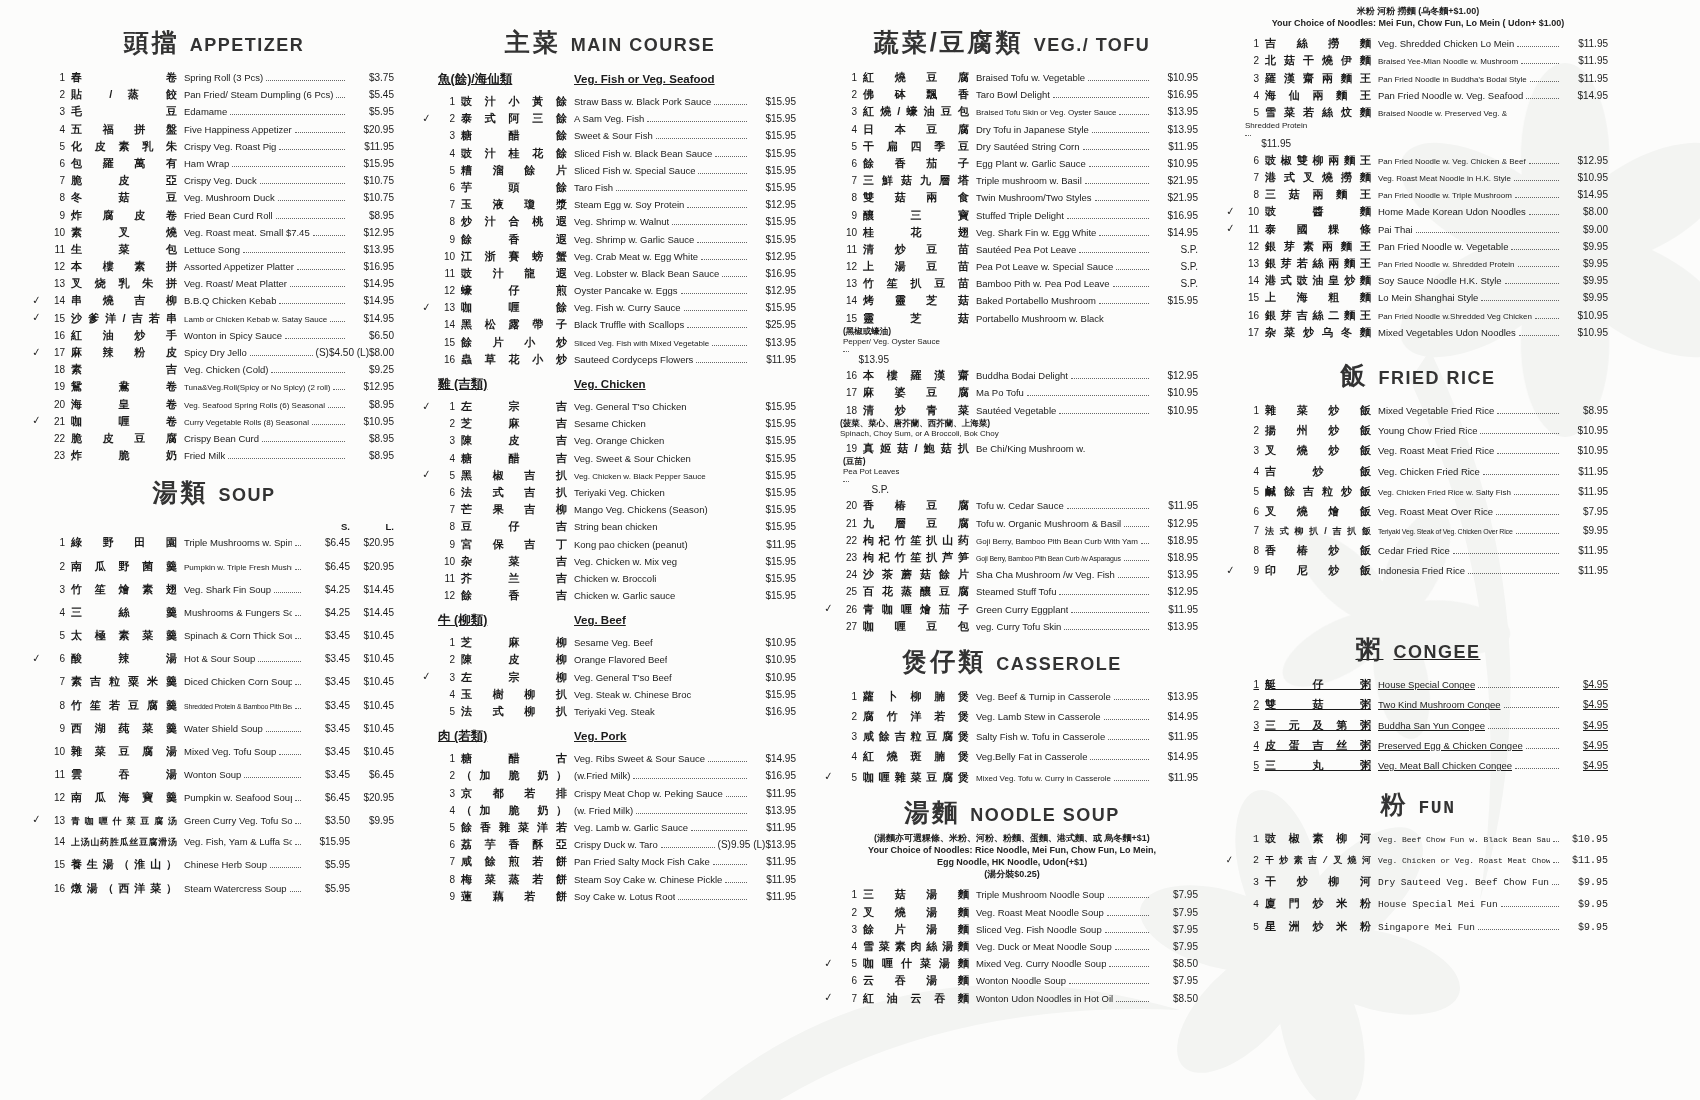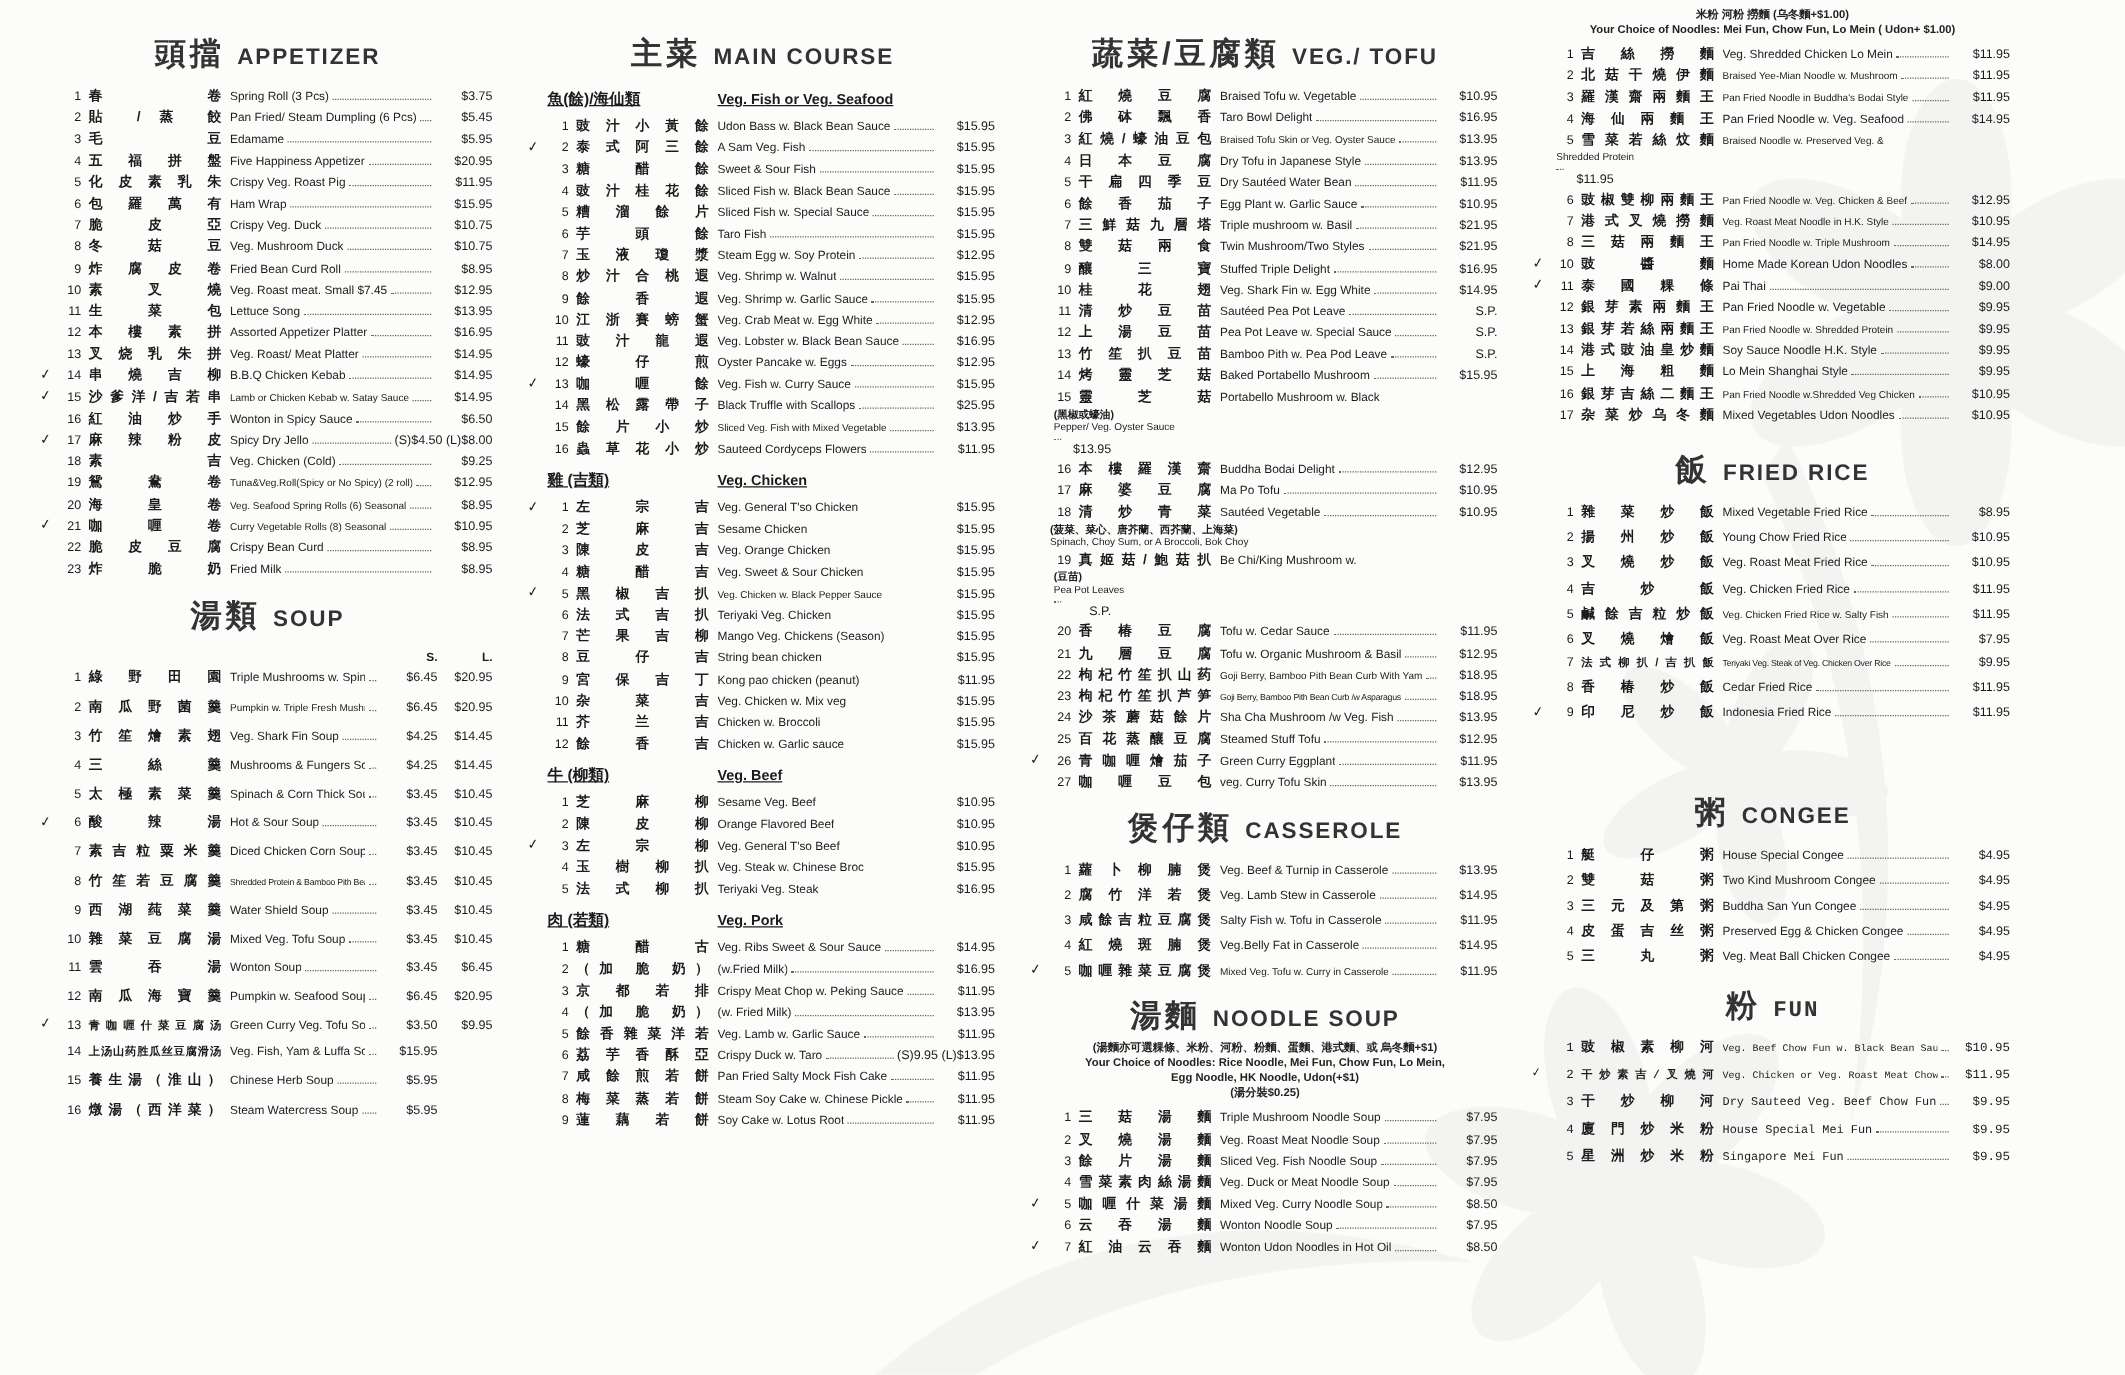--- a/index.html
+++ b/index.html
@@ -399,21 +399,21 @@
         <div class="sec-title"><span class="tzh">主菜</span><span class="ten">MAIN COURSE</span></div>
       </div>
       <div class="section">
         <div class="sub-title">
           <span class="szh">魚(餘)/海仙類</span>
           <span class="sen">Veg. Fish or Veg. Seafood</span>
         </div>
         <div class="row">
           <span class="num">1</span>
           <span class="zh">豉 汁 小 黃 餘</span>
-          <span class="en">Udon Bass w. Black Bean Sauce</span>
+          <span class="en">Straw Bass w. Black Pork Sauce</span>
           <span class="dots"></span>
           <span class="p1">$15.95</span>
         </div>
         <div class="row">
           <span class="mark">✓</span>
           <span class="num">2</span>
           <span class="zh">泰 式 阿 三 餘</span>
           <span class="en">A Sam Veg. Fish</span>
           <span class="dots"></span>
           <span class="p1">$15.95</span>
@@ -749,21 +749,21 @@
         <div class="row">
           <span class="num">4</span>
           <span class="zh">日 本 豆 腐</span>
           <span class="en">Dry Tofu in Japanese Style</span>
           <span class="dots"></span>
           <span class="p1">$13.95</span>
         </div>
         <div class="row">
           <span class="num">5</span>
           <span class="zh">干 扁 四 季 豆</span>
-          <span class="en">Dry Sautéed Water Bean</span>
+          <span class="en">Dry Sautéed String Corn</span>
           <span class="dots"></span>
           <span class="p1">$11.95</span>
         </div>
         <div class="row">
           <span class="num">6</span>
           <span class="zh">餘 香 茄 子</span>
           <span class="en">Egg Plant w. Garlic Sauce</span>
           <span class="dots"></span>
           <span class="p1">$10.95</span>
         </div>
@@ -1216,21 +1216,21 @@
         </div>
         <div class="row" style="margin-bottom: 7px;">
           <span class="mark">✓</span>
           <span class="num">9</span>
           <span class="zh">印 尼 炒 飯</span>
           <span class="en">Indonesia Fried Rice</span>
           <span class="dots"></span>
           <span class="p1">$11.95</span>
         </div>
       </div>
-      <div class="section" style="margin-top: 56px;">
+      <div class="section" style="margin-top: 56px; text-decoration: underline;">
         <div class="sec-title"><span class="tzh">粥</span><span class="ten">CONGEE</span></div>
         <div class="row" style="margin-bottom: 7px;">
           <span class="num">1</span>
           <span class="zh">艇 仔 粥</span>
           <span class="en">House Special Congee</span>
           <span class="dots"></span>
           <span class="p1">$4.95</span>
         </div>
         <div class="row" style="margin-bottom: 7px;">
           <span class="num">2</span>

